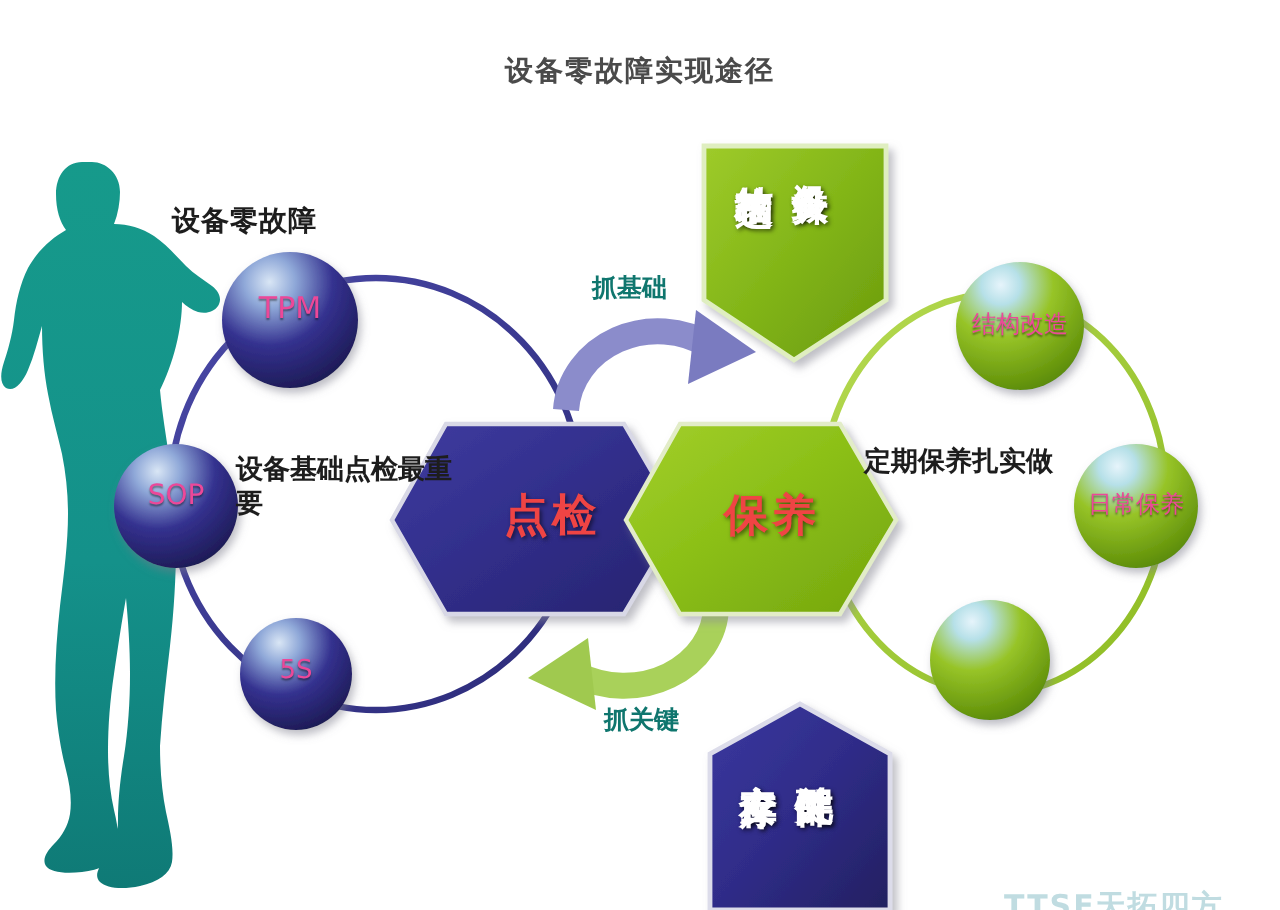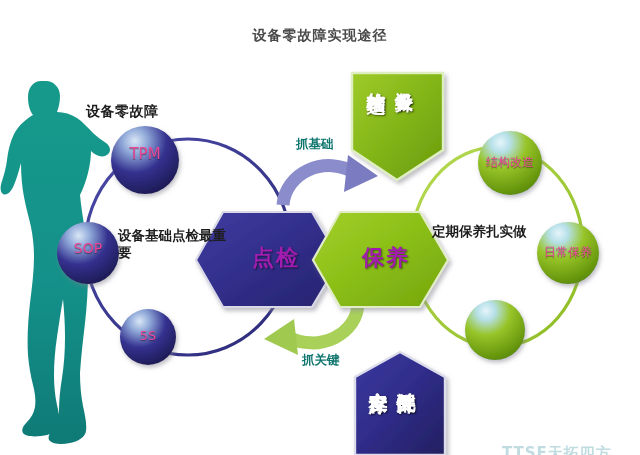--- a/index.html
+++ b/index.html
@@ -40,21 +40,21 @@
   }
   .sph-tpm{left:110px;top:130px;width:70px;font-size:15px;}
   .sph-sop{left:56px;top:225px;width:64px;font-size:14px;}
   .sph-5s {left:119px;top:313px;width:58px;font-size:13px;}
   .sph-g1 {left:470px;top:139px;width:80px;font-size:12px;}
   .sph-g2 {left:529px;top:229px;width:78px;font-size:12px;text-align:center;}
   .sph-g3 {left:456px;top:306px;width:78px;font-size:12px;}
 
   
   .hexlbl{
-    position:absolute;color:#a21caf;font-weight:700;font-size:22px;
+    position:absolute;color:#ef4444;font-weight:700;font-size:22px;
     letter-spacing:2px;text-align:center;
     text-shadow:1px 1px 2px rgba(0,0,0,.55);
     pointer-events:none;
   }
   .hex-blue-lbl{left:238px;top:228px;width:76px;}
   .hex-green-lbl{left:348px;top:228px;width:76px;}
 
   
   .vbox{position:absolute;display:flex;flex-direction:row-reverse;
         gap:2px;pointer-events:none;}

